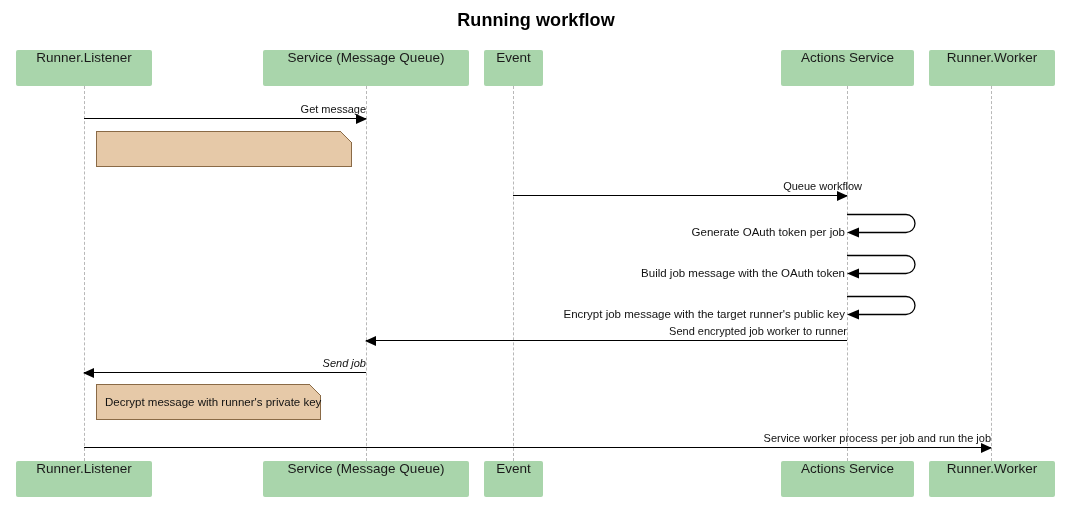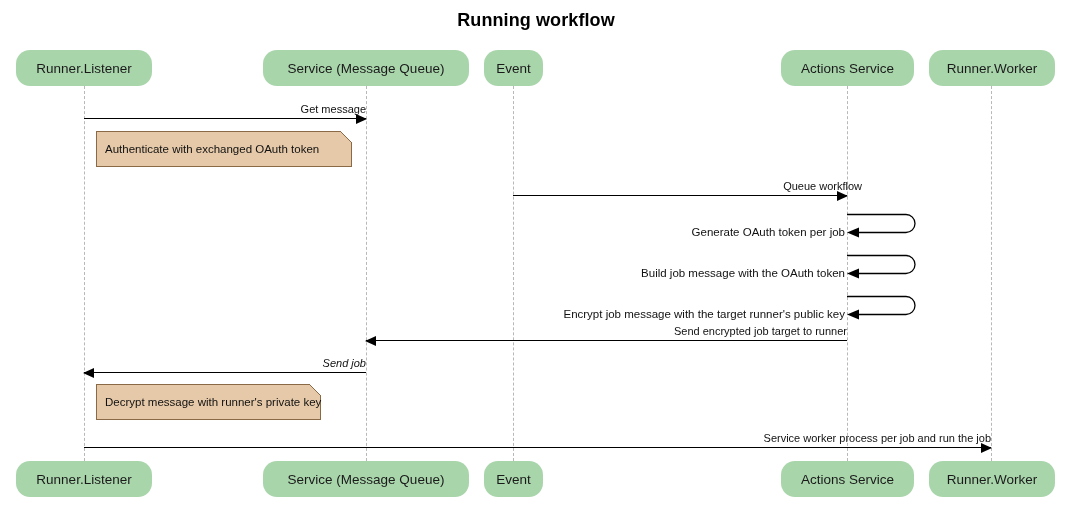--- a/index.html
+++ b/index.html
@@ -31,23 +31,22 @@
     letter-spacing: 0.1px;
     color: #000;
   }
 
   
   .participant {
     position: absolute;
     height: 36px;
     box-sizing: border-box;
     background: #a9d5ab;
-    border-radius: 14px;
+    border-radius: 2px;
     display: flex;
-    align-items: center;
     justify-content: center;
     font-size: 13.5px;
     color: #1a1a1a;
     white-space: nowrap;
     padding: 0 12px;
   }
 
   
   .lifeline {
     position: absolute;
@@ -184,34 +183,33 @@
       <div class="selfcall-label" style="right: 227px; top: 247px;">Build job message with the OAuth token</div>
       <div class="selfcall" style="left: 847px; top: 296px;">
         <svg width="72" height="30">
           <path d="M0,0.5 L59,0.5 A9,9 0 0 1 59,18.5 L12,18.5" fill="none" stroke="#000000" stroke-width="1.3"></path>
           <path d="M0,18.5 L12,13.5 L12,23.5 Z" fill="#000000"></path>
         </svg>
       </div>
       <div class="selfcall-label" style="right: 227px; top: 288px;">Encrypt job message with the target runner's public key</div>
       <div class="msg" style="left: 366px; width: 481px; top: 340px;">
         <div class="arrowhead left"></div>
-        <div class="msg-label" style="left: 0px; width: 481px;">Send encrypted job target to runner</div>
+        <div class="msg-label" style="left: 0px; width: 481px;">Send encrypted job worker to runner</div>
       </div>
       <div class="msg" style="left: 84px; width: 282px; top: 372px;">
         <div class="arrowhead left"></div>
         <div class="msg-label" style="left: 0px; width: 282px; font-style: italic;">Send job</div>
       </div>
       <div class="msg" style="left: 84px; width: 907px; top: 447px;">
         <div class="arrowhead right"></div>
         <div class="msg-label" style="left: 0px; width: 907px;">Service worker process per job and run the job</div>
       </div>
     </div>
   <div id="notes-layer">
       <div class="note" style="left: 96px; top: 131px; width: 256px; height: 36px; background: rgb(230, 201, 168); border-color: rgb(138, 106, 70);">
-        <span>Authenticate with exchanged OAuth token</span>
         <div class="note-fold-edge">
           <svg width="12" height="12" viewBox="0 0 12 12">
             <path d="M0,0 L12,12 L0,12 Z" fill="#e6c9a8"></path>
             <path d="M12,0 L0,0 L12,12 Z" fill="#ffffff"></path>
             <path d="M0,0 L12,12" stroke="#8a6a46" stroke-width="1"></path>
           </svg>
         </div>
       </div>
       <div class="note" style="left: 96px; top: 384px; width: 225px; height: 36px; background: rgb(230, 201, 168); border-color: rgb(138, 106, 70);">
         <span>Decrypt message with runner's private key</span>

